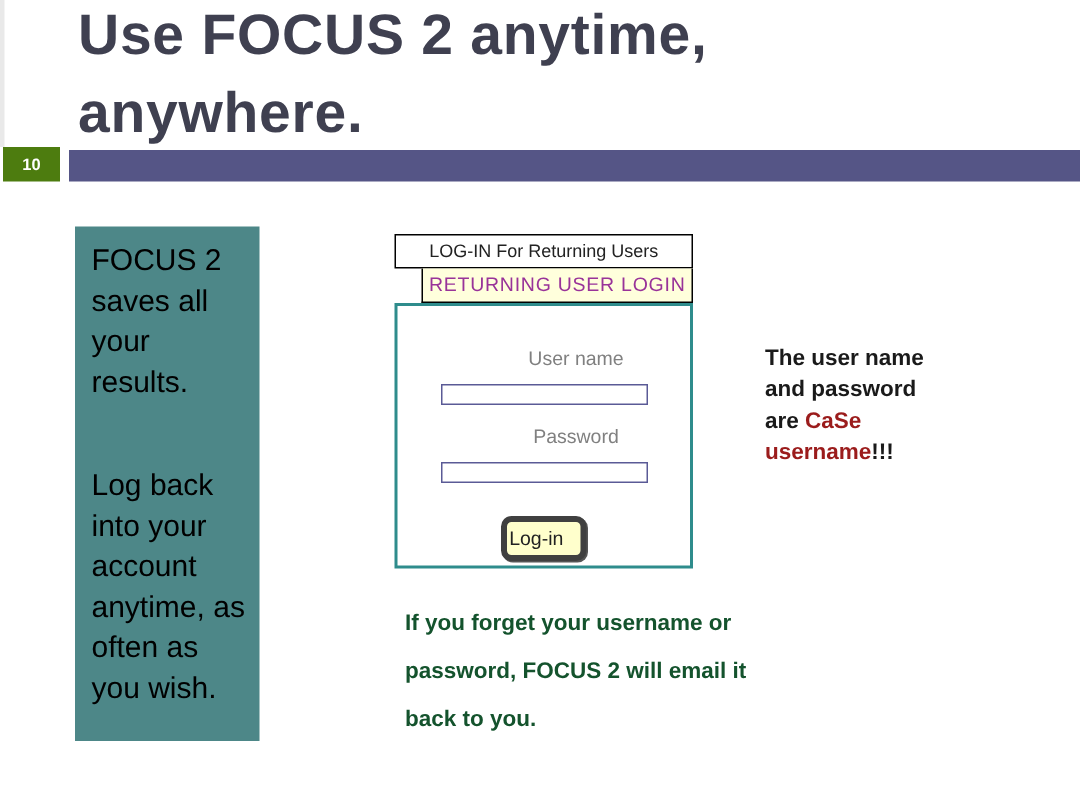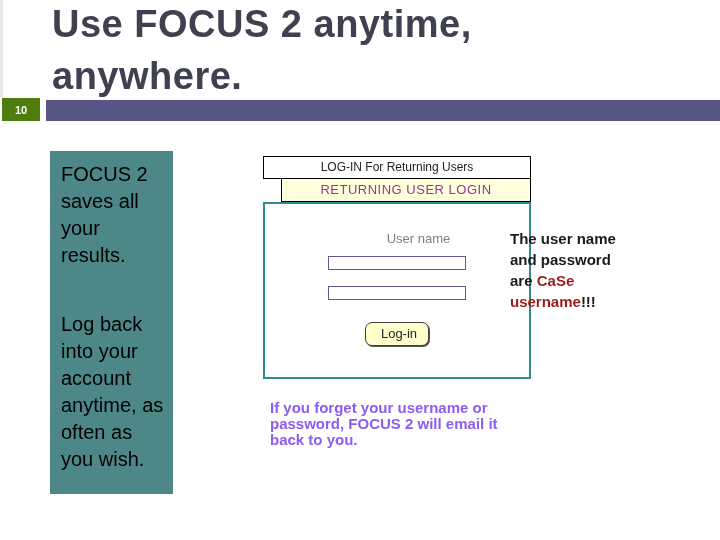--- a/index.html
+++ b/index.html
@@ -54,21 +54,21 @@
     background: #4d8788;
     color: #000000;
     padding: 10px 8px 0 11px;
     font-size: 20px; line-height: 27px;
   }
   .sidebar-note p + p { margin-top: 42px; }
 
   
   .login-form {
     position: absolute; left: 263px; top: 156px;
-    width: 268px;
+    width: 199px;
   }
   .form-header-primary {
     height: 23px;
     border: 1px solid #000000;
     background: #ffffff;
     color: #222222;
     font-size: 12px; line-height: 21px;
     text-align: center;
   }
   .form-header-secondary {
@@ -101,47 +101,47 @@
     border: 1px solid #5a5a96;
     background: #ffffff;
     font-size: 11px;
     padding: 0 2px;
     margin-bottom: 13px;
   }
   .login-button {
     display: inline-block;
     margin-top: 9px;
     background: #ffffcc;
-    border: 1px solid #404040;
+    border: 4px solid #404040;
     border-radius: 7px;
     box-shadow: 1px 1px 0 #555555;
     font-family: "Liberation Sans", sans-serif;
     font-size: 13px;
     color: #222222;
-    padding: 3px 11px 4px 15px;
+    padding: 3px 11px 4px 1px;
     cursor: pointer;
   }
 
   
   .case-note {
     position: absolute; left: 510px; top: 228px;
     width: 110px;
     font-size: 15px; font-weight: bold;
     line-height: 21px;
     color: #1a1a1a;
   }
   .case-note .highlight { color: #9b1c1c; }
 
   
   .forgot-note {
     position: absolute; left: 270px; top: 400px;
     width: 252px;
     font-size: 15px; font-weight: bold;
-    line-height: 16px;
-    color: #8b5cf6;
+    line-height: 32px;
+    color: #14532d;
   }
 </style>
 </head>
 <body>
 
 <div class="left-strip"></div>
 
 <h1 class="slide-title">Use FOCUS 2 anytime, anywhere.</h1>
 
 <div class="slide-number">
@@ -154,20 +154,21 @@
   <p>FOCUS 2 saves all your results.</p>
   <p>Log back into your account anytime, as often as you wish.</p>
 </div>
 
 <div class="login-form">
   <div class="form-header-primary">LOG-IN For Returning Users</div>
   <div class="form-header-secondary">RETURNING USER LOGIN</div>
   <div class="form-main">
     <label class="field-label">User name</label>
     <input class="text-input" type="text" value="" style="">
+    <label class="field-label">Password</label>
     <input class="text-input" type="text" value="" style="">
     <br>
     <button class="login-button">Log-in</button>
   </div>
 </div>
 
 <div class="case-note"><span>The user name and password are </span><span class="highlight">CaSe username</span><span>!!!</span></div>
 
 <div class="forgot-note">If you forget your username or password, FOCUS 2 will email it back to you.</div>
 

